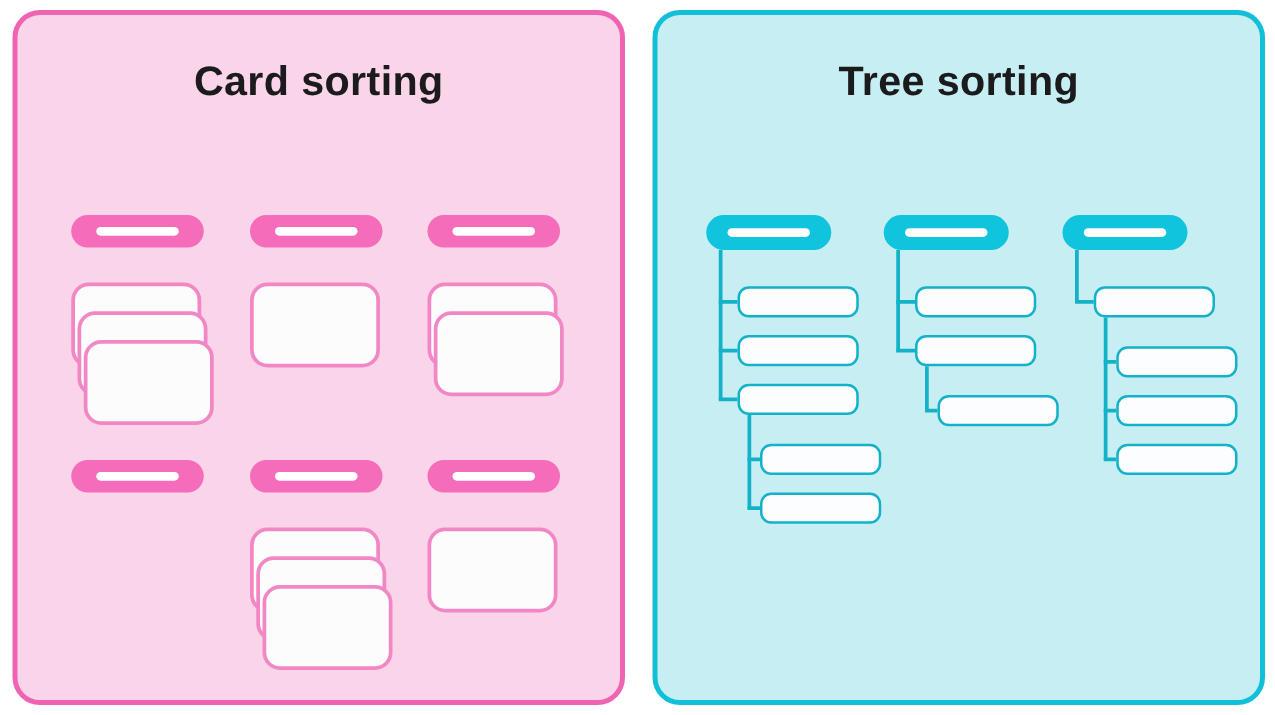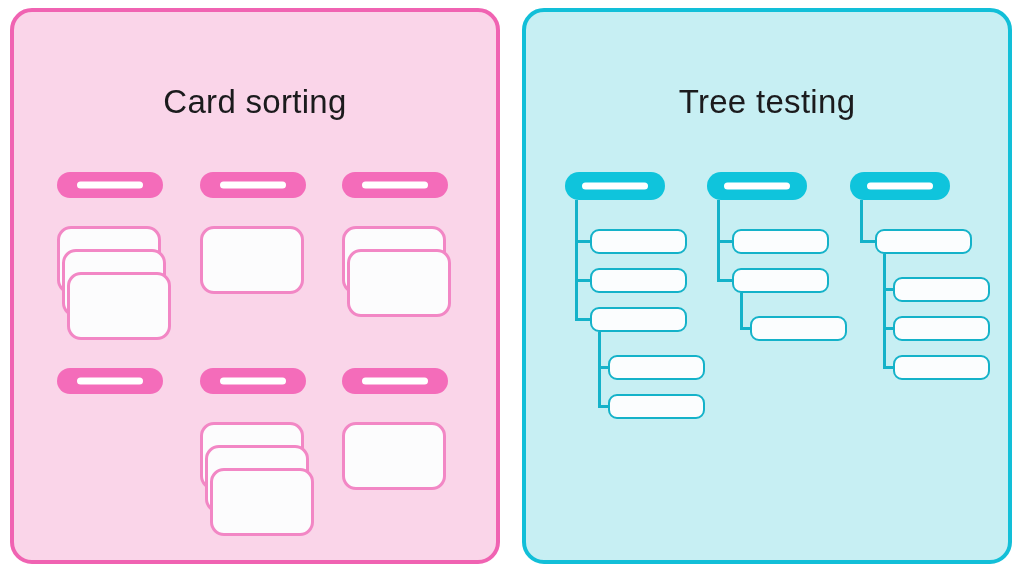--- a/index.html
+++ b/index.html
@@ -5,21 +5,21 @@
   html,body{margin:0;padding:0;}
   body{
     width:1020px;height:572px;position:relative;overflow:hidden;
     background:#ffffff;font-family:"Liberation Sans",sans-serif;
   }
   .panel{position:absolute;top:8px;height:556px;border-radius:22px;border:4px solid;box-sizing:border-box;}
   #panel-cards{left:10px;width:490px;}
   #panel-tree{left:522px;width:490px;}
   .panel-title{
     position:absolute;top:34px;left:0;right:0;text-align:center;
-    font-size:33px;font-weight:400;color:#1b1b1d;letter-spacing:.3px;margin-top:37px;
+    font-size:33px;font-weight:700;color:#1b1b1d;letter-spacing:.3px;
   }
   .layer{position:absolute;left:0;top:0;right:0;bottom:0;}
   
   .group{position:absolute;width:120px;}
   .pill{width:106px;height:26px;border-radius:13px;position:relative;}
   .bar{position:absolute;left:50%;top:50%;transform:translate(-50%,-50%);
        width:66px;height:7px;border-radius:4px;background:#ffffff;}
   .stack{position:relative;margin-top:28px;}
   .card{position:absolute;width:104px;height:68px;border-radius:14px;
         border:3px solid;box-sizing:border-box;}
@@ -83,21 +83,21 @@
           <div class="bar"></div>
         </div>
         <div class="stack">
           <div class="card" style="left: 0px; top: 0px; z-index: 1; background: rgb(252, 252, 253); border-color: rgb(242, 135, 197);"></div>
         </div>
       </div>
     </div>
 </div>
 
 <div class="panel" id="panel-tree" style="background: rgb(199, 239, 243); border-color: rgb(18, 191, 216);">
-  <div class="panel-title">Tree testing</div>
+  <div class="panel-title">Tree sorting</div>
   <div class="layer" id="trees-container">
       <div class="tree" style="left: 39px;">
         <div class="tpill" style="background: rgb(15, 196, 220);">
           <div class="bar"></div>
         </div>
         <div class="tnode" style="left: 25px; top: 57px; background: rgb(251, 253, 254); border-color: rgb(20, 178, 201);"></div>
         <div class="hline" style="left: 10px; top: 68.25px; width: 15px; height: 2.5px; background: rgb(20, 178, 201);"></div>
         <div class="tnode" style="left: 25px; top: 96px; background: rgb(251, 253, 254); border-color: rgb(20, 178, 201);"></div>
         <div class="hline" style="left: 10px; top: 107.25px; width: 15px; height: 2.5px; background: rgb(20, 178, 201);"></div>
         <div class="tnode" style="left: 25px; top: 135px; background: rgb(251, 253, 254); border-color: rgb(20, 178, 201);"></div>

